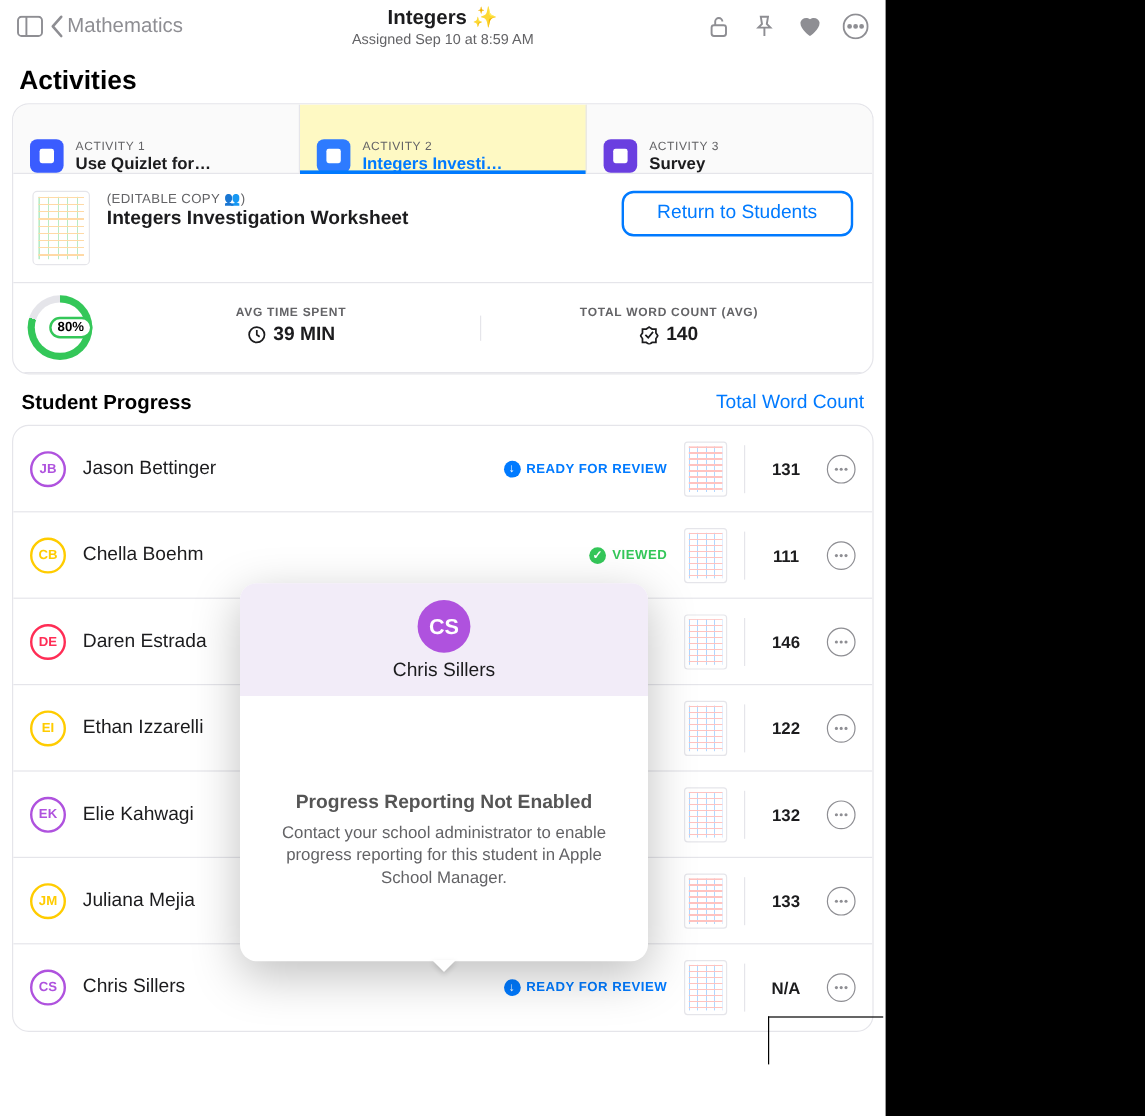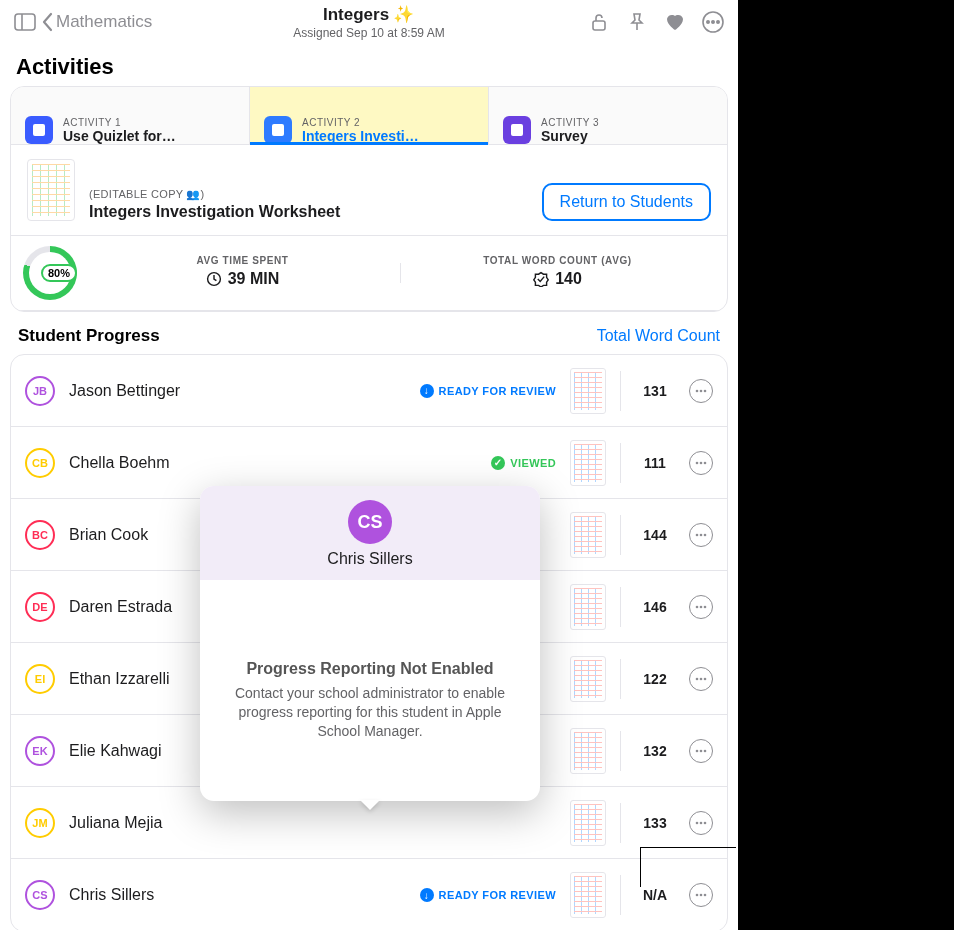--- a/index.html
+++ b/index.html
@@ -33,30 +33,30 @@
   .tabs{display:flex;height:58px;border-bottom:1px solid var(--border);background:#fafafa;}
   .tab{flex:1;display:flex;align-items:flex-end;gap:10px;padding:0 14px;border-right:1px solid var(--border);cursor:pointer;position:relative;}
   .tab:last-child{border-right:none;}
   .tab.active{background:#fef9c3;}
   .tab .tab-icon{width:28px;height:28px;border-radius:6px;display:flex;align-items:center;justify-content:center;color:#fff;font-size:14px;flex:0 0 28px;}
   .tab .tab-text .kicker{font-size:10px;color:var(--subtext);letter-spacing:.5px;}
   .tab .tab-text .label{font-size:14px;font-weight:600;color:var(--text);white-space:nowrap;overflow:hidden;text-overflow:ellipsis;max-width:130px;}
   .tab.active .label{color:var(--blue);}
   .tab.active::after{content:"";position:absolute;left:0;right:0;bottom:-1px;height:3px;background:var(--blue);}
   
-  .wsrow{display:flex;align-items:flex-end;padding:14px 16px;border-bottom:1px solid var(--border);gap:14px;}
+  .wsrow{display:flex;align-items:flex-start;padding:14px 16px;border-bottom:1px solid var(--border);gap:14px;}
   .wsrow .thumb{width:48px;height:62px;border:1px solid var(--border);border-radius:4px;background:linear-gradient(#fff,#fff);position:relative;overflow:hidden;}
   .wsrow .thumb::before{content:"";position:absolute;inset:4px;background:
     repeating-linear-gradient(#ff9500 0 1px,transparent 1px 6px),
     repeating-linear-gradient(90deg,#34c759 0 1px,transparent 1px 8px);
     opacity:.35;}
   .wsrow .meta .editable{font-size:11px;color:var(--subtext);letter-spacing:.3px;}
   .wsrow .meta .wtitle{font-size:16px;font-weight:700;color:var(--text);margin-top:2px;}
   .wsrow .spacer{flex:1;}
-  .return-btn{border:2px solid var(--blue);color:var(--blue);background:#fff;border-radius:10px;padding:8px 16px;font-size:16px;font-weight:500;}
+  .return-btn{border:2px solid var(--blue);color:var(--blue);background:#fff;border-radius:10px;padding:8px 28px;font-size:16px;font-weight:500;}
   
   .metrics{display:flex;align-items:center;padding:10px 12px;border-bottom:1px solid var(--border);}
   .ring{width:54px;height:54px;border-radius:50%;background:conic-gradient(var(--green) 0 288deg,#e5e5ea 288deg 360deg);display:flex;align-items:center;justify-content:flex-end;position:relative;margin-right:8px;}
   .ring::after{content:"";position:absolute;inset:6px;border-radius:50%;background:#fff;}
   .ring .pct{position:relative;z-index:1;font-size:11px;font-weight:700;background:#fff;border:2px solid var(--green);border-radius:12px;padding:1px 5px;}
   .metric{flex:1;text-align:center;position:relative;}
   .metric+.metric::before{content:"";position:absolute;left:0;top:8px;bottom:8px;width:1px;background:var(--border);}
   .metric .mk{font-size:10px;letter-spacing:.6px;color:var(--subtext);font-weight:600;}
   .metric .mv{font-size:16px;font-weight:700;color:var(--text);margin-top:4px;display:inline-flex;align-items:center;gap:6px;}
   .mv svg{width:16px;height:16px;}
@@ -254,35 +254,20 @@
     <div class="count">111</div>
     <div class="more">
       <svg viewBox="0 0 14 14" fill="currentColor">
             <circle cx="3" cy="7" r="1.3"></circle>
             <circle cx="7" cy="7" r="1.3"></circle>
             <circle cx="11" cy="7" r="1.3"></circle>
           </svg>
     </div>
       </div>
       <div class="row">
-    <div class="avatar" style="border-color:#ff2d55;color:#ff2d55">BC</div>
-    <div class="name">Brian Cook</div>
-
-    <div class="rthumb"></div>
-    <div class="sep"></div>
-    <div class="count">144</div>
-    <div class="more">
-      <svg viewBox="0 0 14 14" fill="currentColor">
-            <circle cx="3" cy="7" r="1.3"></circle>
-            <circle cx="7" cy="7" r="1.3"></circle>
-            <circle cx="11" cy="7" r="1.3"></circle>
-          </svg>
-    </div>
-      </div>
-      <div class="row">
     <div class="avatar" style="border-color:#ff2d55;color:#ff2d55">DE</div>
     <div class="name">Daren Estrada</div>
 
     <div class="rthumb"></div>
     <div class="sep"></div>
     <div class="count">146</div>
     <div class="more">
       <svg viewBox="0 0 14 14" fill="currentColor">
             <circle cx="3" cy="7" r="1.3"></circle>
             <circle cx="7" cy="7" r="1.3"></circle>

